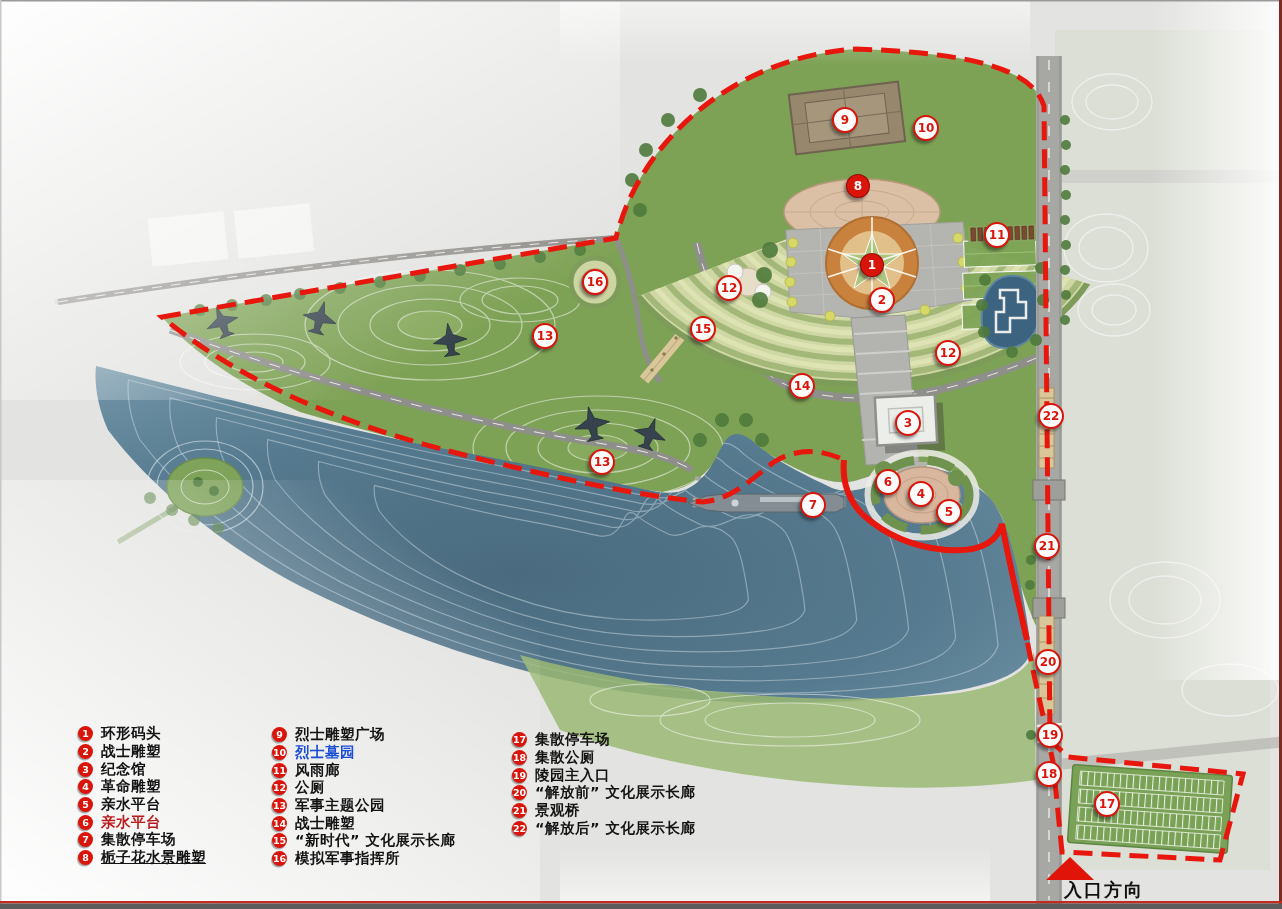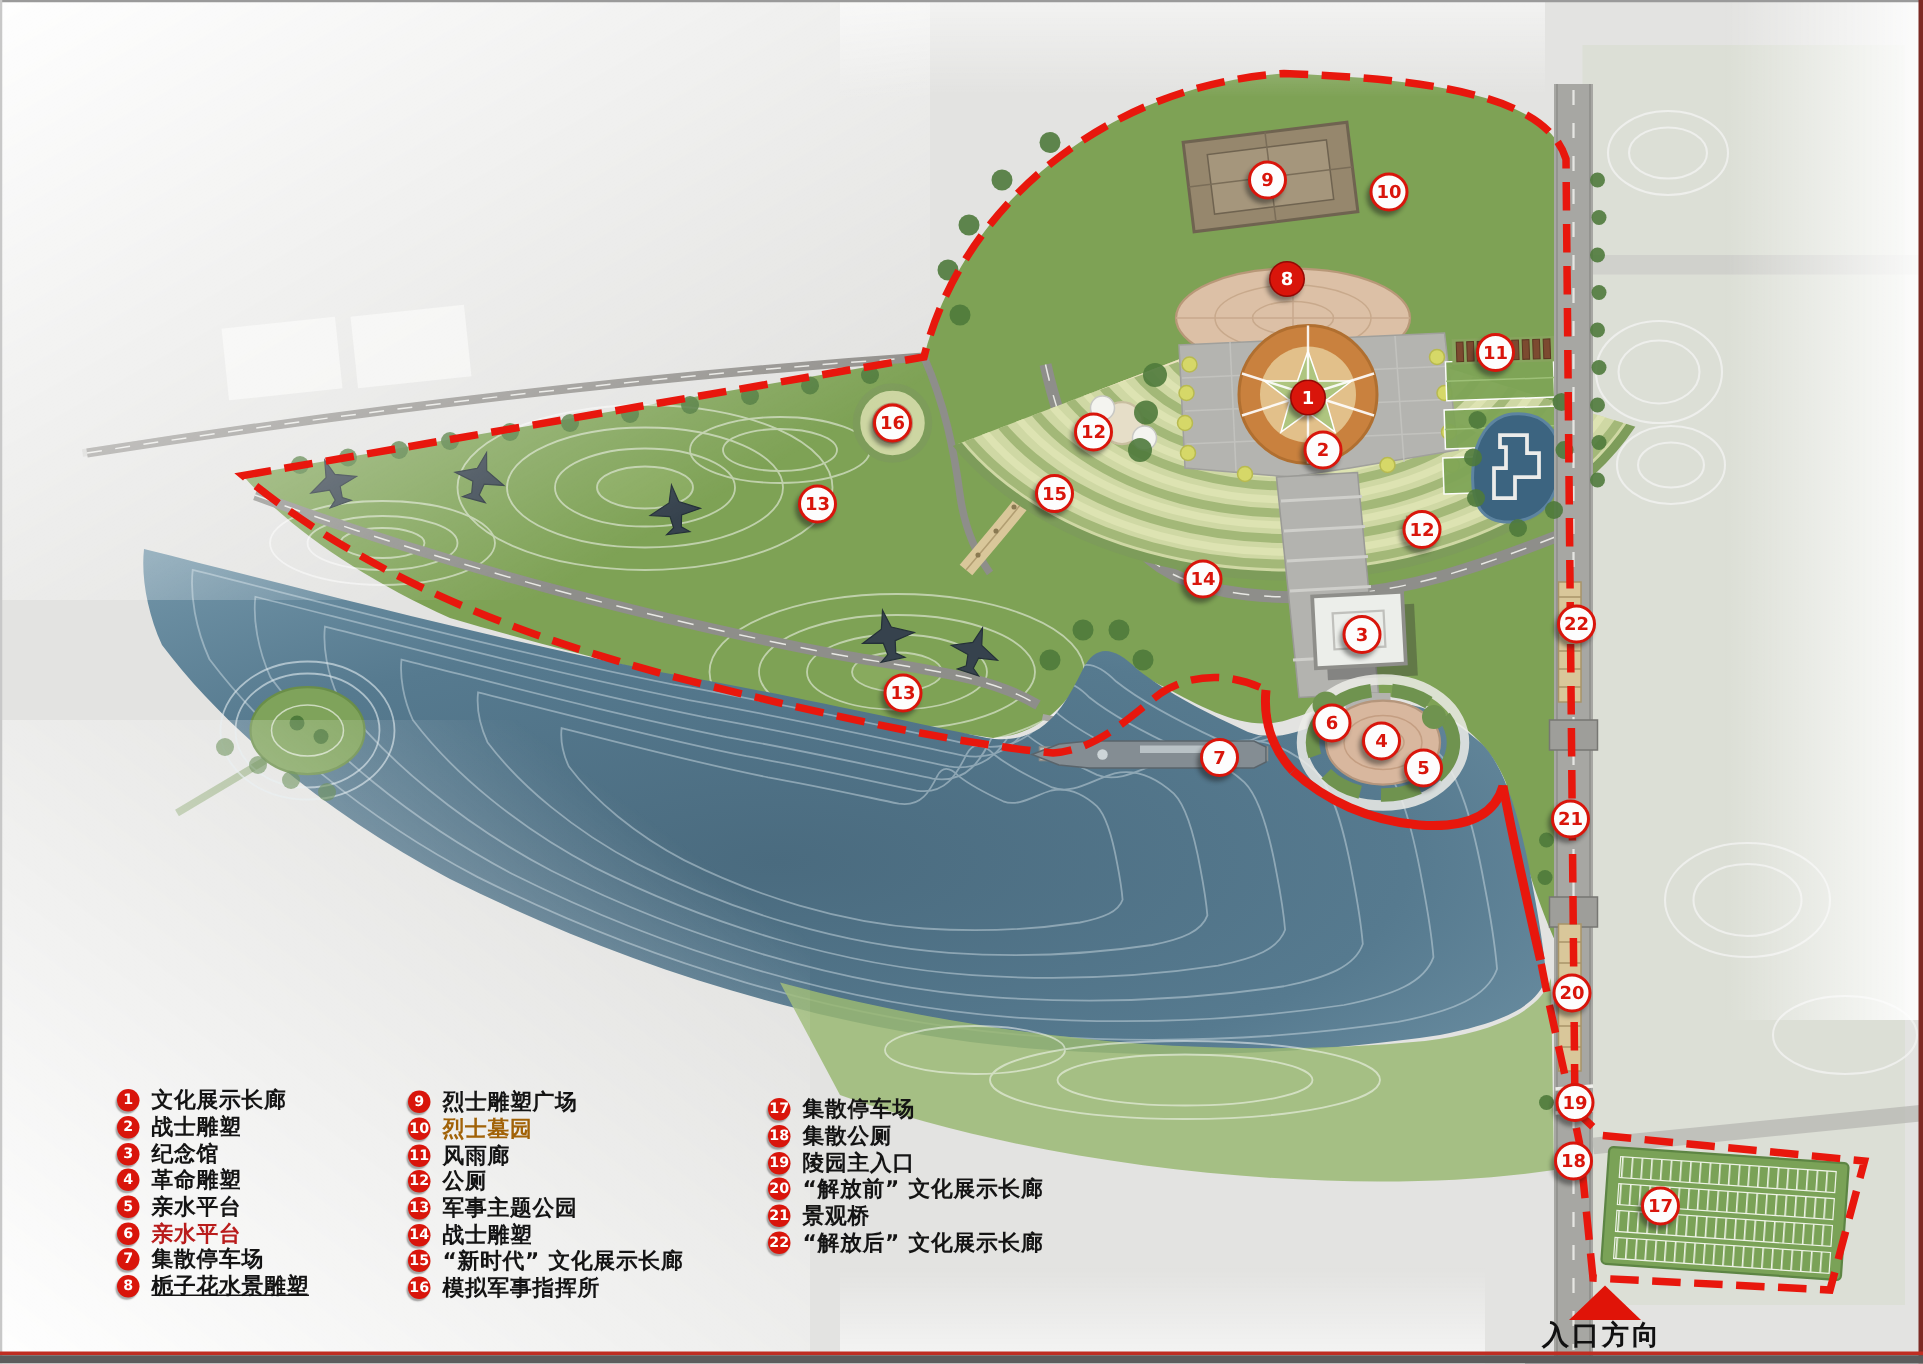--- a/index.html
+++ b/index.html
@@ -510,21 +510,21 @@
       <div class="marker outline" title="陵园主入口" style="left: 1050px; top: 735px; background: rgb(253, 253, 253); border-color: rgb(217, 21, 11); color: rgb(217, 21, 11);">19</div>
       <div class="marker outline" title="“解放前” 文化展示长廊" style="left: 1048px; top: 662px; background: rgb(253, 253, 253); border-color: rgb(217, 21, 11); color: rgb(217, 21, 11);">20</div>
       <div class="marker outline" title="景观桥" style="left: 1047px; top: 546px; background: rgb(253, 253, 253); border-color: rgb(217, 21, 11); color: rgb(217, 21, 11);">21</div>
       <div class="marker outline" title="“解放后” 文化展示长廊" style="left: 1051px; top: 416px; background: rgb(253, 253, 253); border-color: rgb(217, 21, 11); color: rgb(217, 21, 11);">22</div>
     </div>
 
 <div id="legend">
   <div class="lg-col" style="left:78px;top:725px;">
         <div class="lg-row">
           <span class="lg-num" style="background: rgb(217, 21, 11);">1</span>
-          <span class="lg-label" style="color: rgb(20, 20, 20);">文化展示长廊</span>
+          <span class="lg-label" style="color: rgb(20, 20, 20);">环形码头</span>
         </div>
         <div class="lg-row">
           <span class="lg-num" style="background: rgb(217, 21, 11);">2</span>
           <span class="lg-label" style="color: rgb(20, 20, 20);">战士雕塑</span>
         </div>
         <div class="lg-row">
           <span class="lg-num" style="background: rgb(217, 21, 11);">3</span>
           <span class="lg-label" style="color: rgb(20, 20, 20); font-family: Liberation Mono, monospace;">纪念馆</span>
         </div>
         <div class="lg-row">
@@ -548,21 +548,21 @@
           <span class="lg-label" style="color: rgb(20, 20, 20); text-decoration: underline;">栀子花水景雕塑</span>
         </div>
       </div>
   <div class="lg-col" style="left:272px;top:726px;">
         <div class="lg-row">
           <span class="lg-num" style="background: rgb(217, 21, 11);">9</span>
           <span class="lg-label" style="color: rgb(20, 20, 20);">烈士雕塑广场</span>
         </div>
         <div class="lg-row">
           <span class="lg-num" style="background: rgb(217, 21, 11);">10</span>
-          <span class="lg-label" style="color: #a16207; text-align: center;">烈士墓园</span>
+          <span class="lg-label" style="color: #1d4ed8; text-align: center;">烈士墓园</span>
         </div>
         <div class="lg-row">
           <span class="lg-num" style="background: rgb(217, 21, 11);">11</span>
           <span class="lg-label" style="color: rgb(20, 20, 20);">风雨廊</span>
         </div>
         <div class="lg-row">
           <span class="lg-num" style="background: rgb(217, 21, 11);">12</span>
           <span class="lg-label" style="color: rgb(20, 20, 20);">公厕</span>
         </div>
         <div class="lg-row">
@@ -605,16 +605,16 @@
         </div>
         <div class="lg-row">
           <span class="lg-num" style="background: rgb(217, 21, 11);">22</span>
           <span class="lg-label" style="color: rgb(20, 20, 20);">“解放后” 文化展示长廊</span>
         </div>
       </div>
 </div>
 
 <div id="entrance">
   <div id="entrance-arrow" style="border-bottom-color: rgb(224, 20, 8);"></div>
-  <div id="entrance-label" style="color: rgb(17, 17, 17);">入口方向</div>
+  <div id="entrance-label" style="color: rgb(17, 17, 17); margin-left: 36px;">入口方向</div>
 </div>
 
 </div>
 
 </body></html>

